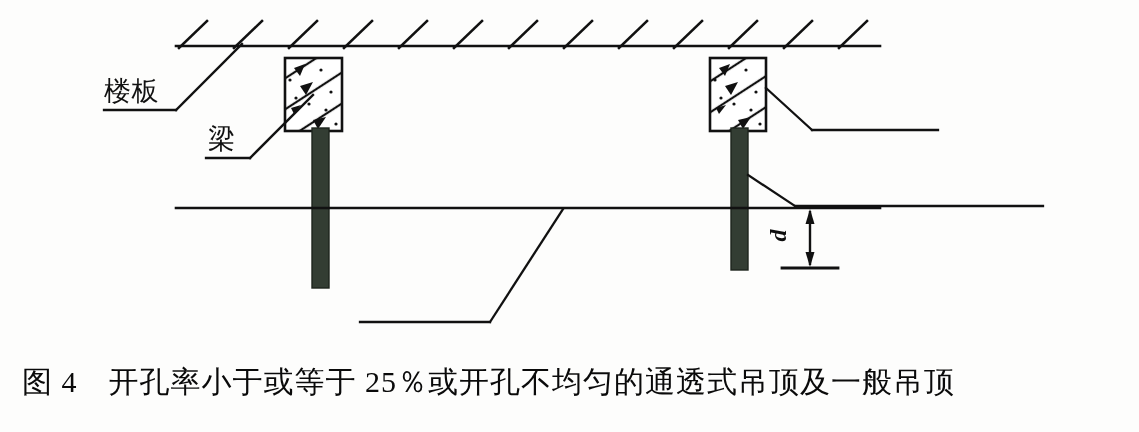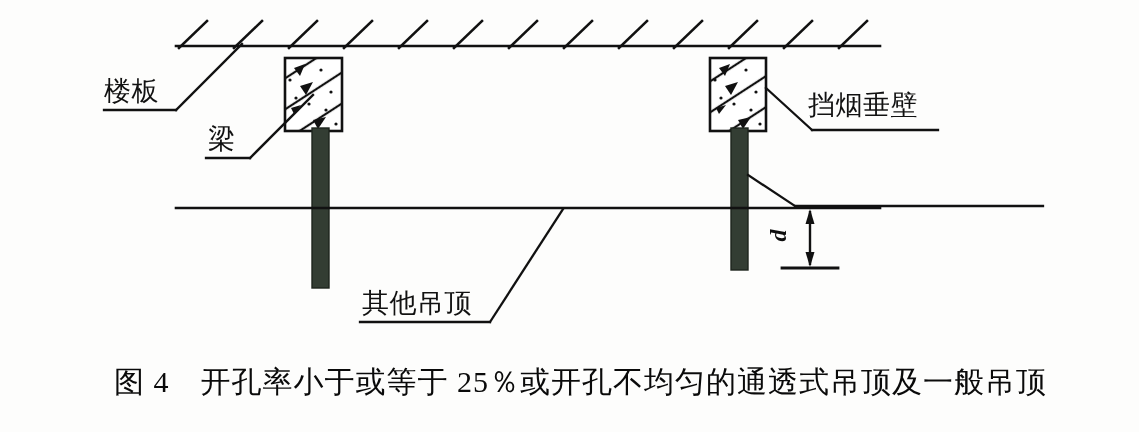--- a/index.html
+++ b/index.html
@@ -53,21 +53,21 @@
     font-weight: 600;
     color: #0d0d0d;
     transform: rotate(-90deg);
     transform-origin: 50% 50%;
   }
   #caption {
     position: absolute;
     left: 0;
     top: 362px;
     width: 1139px;
-    text-align: center;
+    text-align: left;
     padding-left: 22px;
     box-sizing: border-box;
     font-family: "Liberation Serif", "DejaVu Serif", serif;
     font-size: 30px;
     line-height: 40px;
     letter-spacing: 1px;
     color: #0a0a0a;
     white-space: nowrap;
   }
 </style>
@@ -185,22 +185,20 @@
     <g stroke="#111111" stroke-width="2.3" fill="none" stroke-linecap="square">
       <line x1="748" y1="175" x2="795" y2="206"></line>
       <line x1="795" y1="206" x2="1043" y2="206"></line>
     </g>
   </svg>
 
   <div class="label-text" id="label-louban">楼板</div>
 
   <div class="label-text" id="label-liang">梁</div>
 
-  <div class="label-text" id="label-qita">其他吊顶</div>
-
-  <div class="label-text" id="label-dangyan1">挡烟垂壁</div>
+
 
 
   <div id="label-d">d</div>
 
   <div id="caption">图 4　开孔率小于或等于 25％或开孔不均匀的通透式吊顶及一般吊顶</div>
 
 </div>
 
 </body></html>

